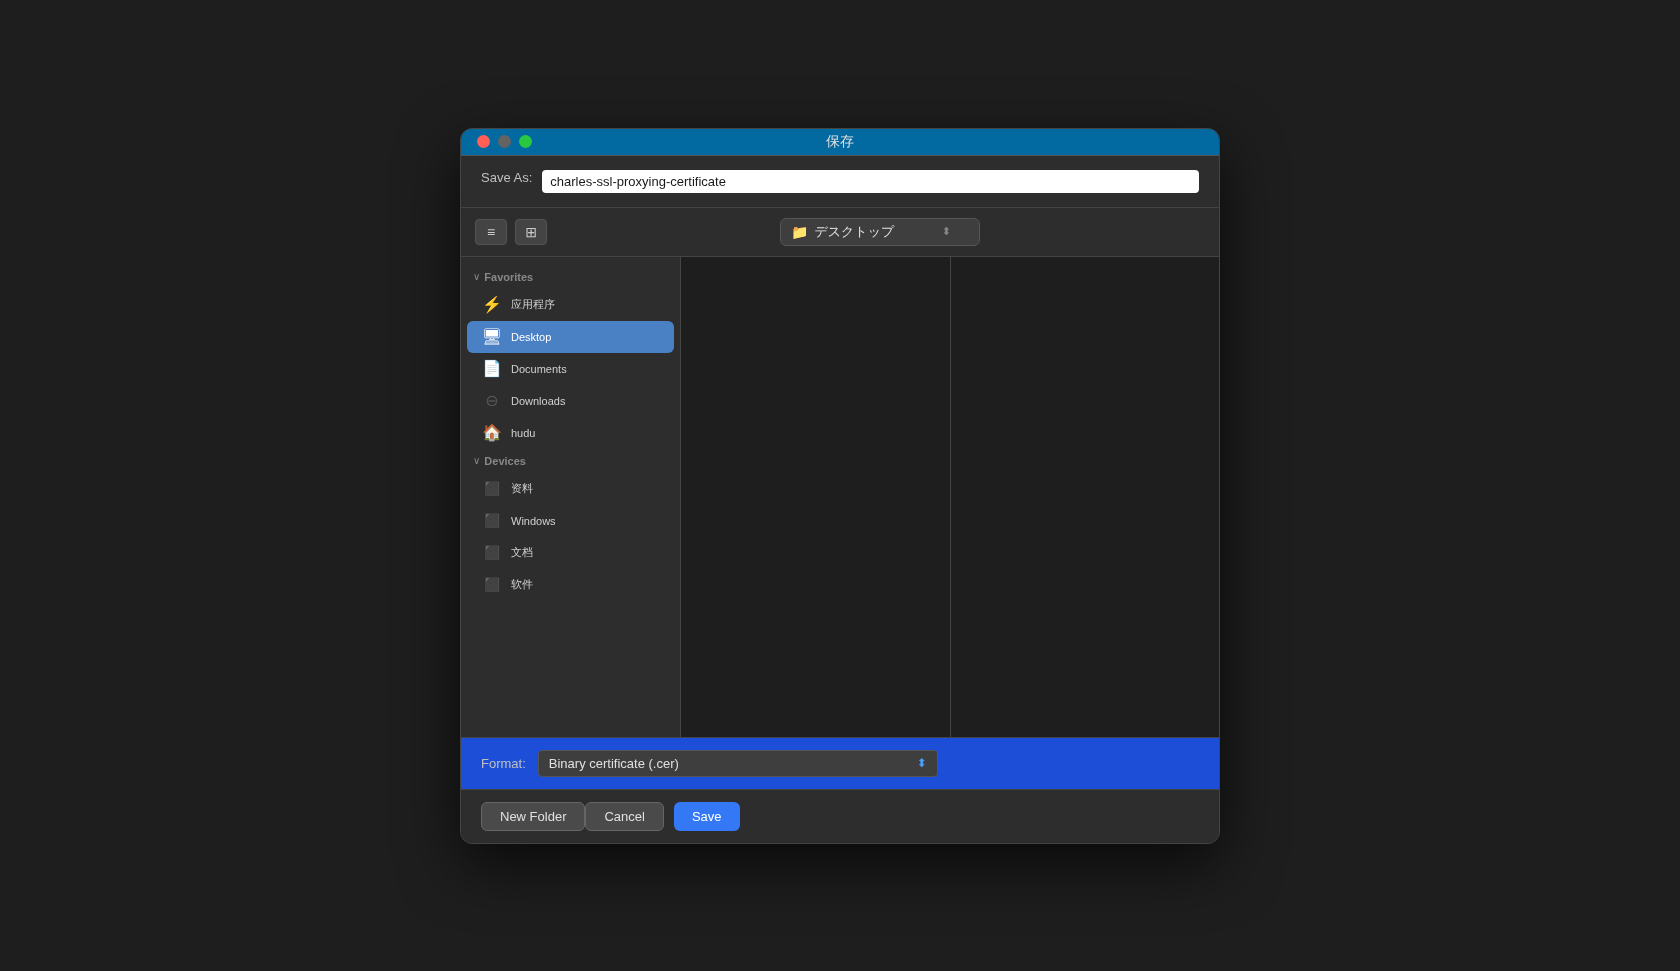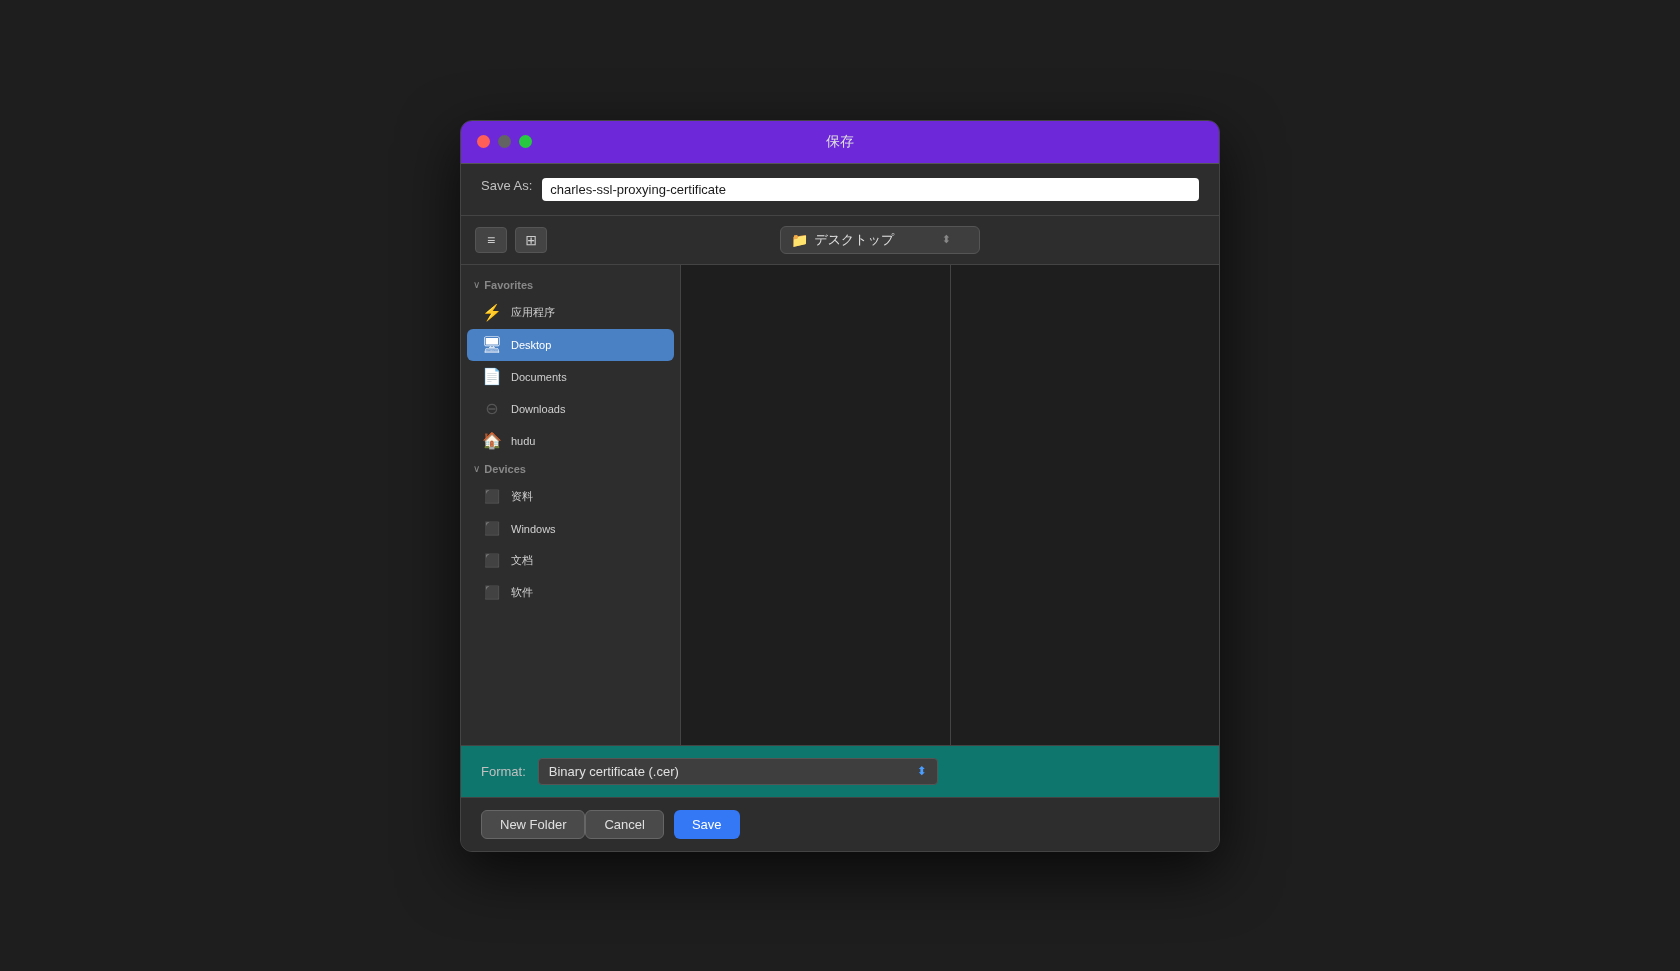--- a/index.html
+++ b/index.html
@@ -18,24 +18,24 @@
       width: 760px;
       background: #2d2d2d;
       border-radius: 12px;
       box-shadow: 0 20px 60px rgba(0,0,0,0.7);
       overflow: hidden;
       border: 1px solid #444;
     }
 
     
     .titlebar {
-      background: #6d28d9;
-      display: flex;
-      align-items: center;
-      padding: 12px 16px;
+      background: #0369a1;
+      display: flex;
+      align-items: center;
+      padding: 4px 16px;
       position: relative;
       border-bottom: 1px solid #555;
     }
     .traffic-lights {
       display: flex;
       gap: 8px;
       position: absolute;
       left: 16px;
     }
     .tl { width: 13px; height: 13px; border-radius: 50%; }
@@ -187,21 +187,21 @@
     }
     .file-column {
       flex: 1;
       border-right: 1px solid #444;
       background: #1e1e1e;
     }
     .file-column:last-child { border-right: none; }
 
     
     .bottom-bar {
-      background: #0f766e;
+      background: #1d4ed8;
       border-top: 1px solid #444;
       padding: 12px 20px;
       display: flex;
       align-items: center;
       gap: 12px;
     }
     .format-label { color: #c0c0c0; font-size: 13px; }
     .format-select-wrapper {
       flex: 1;
       max-width: 400px;

